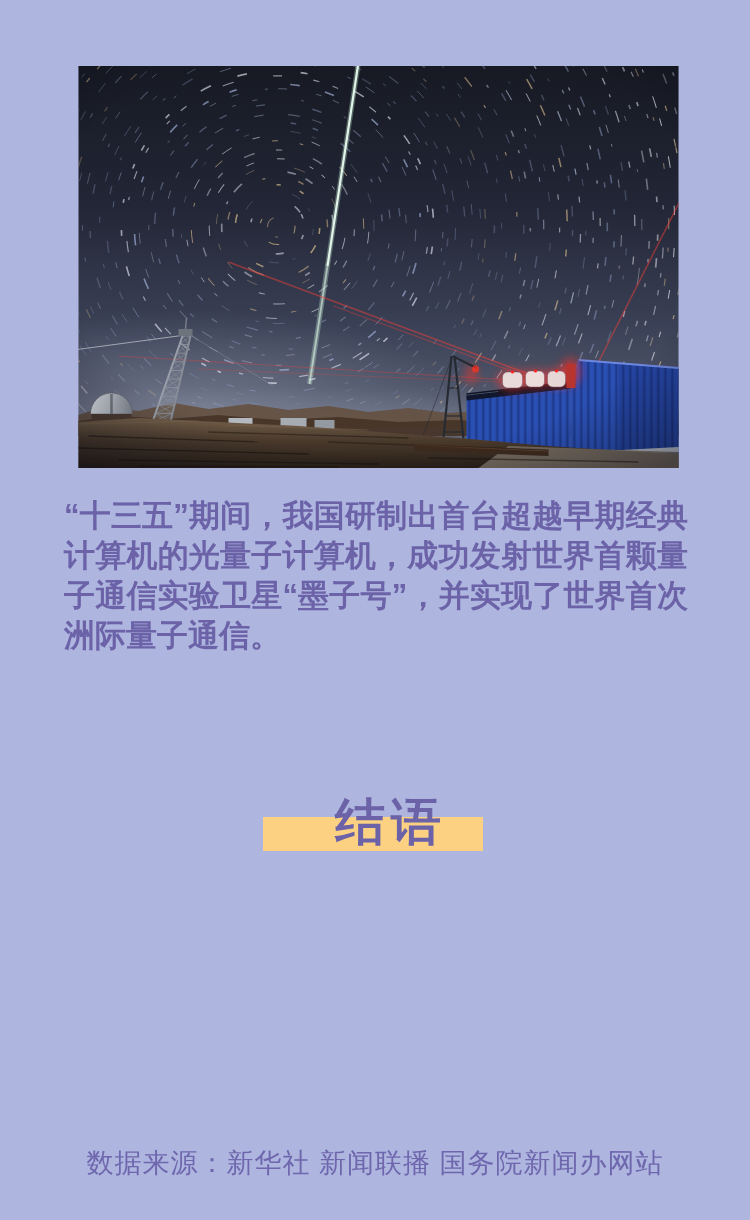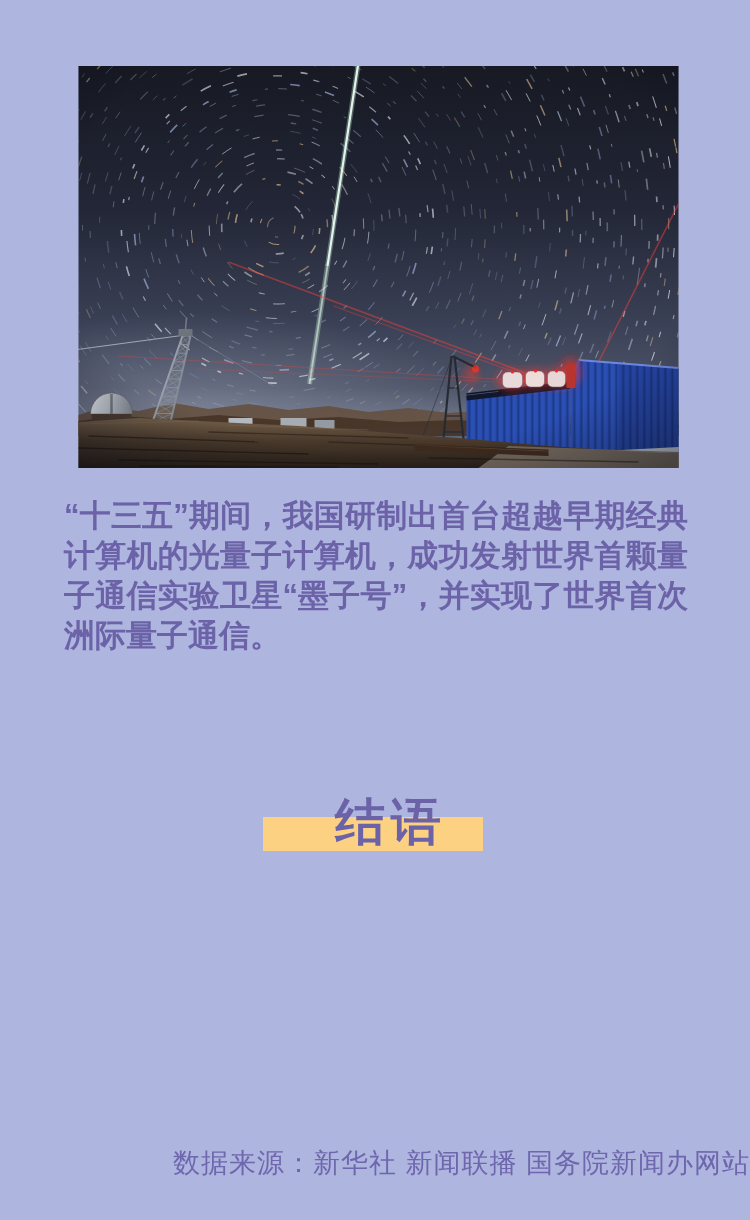--- a/index.html
+++ b/index.html
@@ -8,21 +8,21 @@
   .photo{position:absolute;left:78px;top:66px;width:601px;height:402px;overflow:hidden;}
   .photo svg{display:block;}
   .body-text{position:absolute;left:64px;width:624px;color:#6b62a8;font-size:31px;line-height:40px;
              font-weight:700;text-align:justify;letter-spacing:0px;margin:0;}
   .para1{top:496px;}
   .para2{top:890px;text-indent:2em;}
   .heading-wrap{position:absolute;left:0;top:778px;width:750px;height:80px;}
   .heading-bar{position:absolute;left:263px;top:39px;width:220px;height:34px;background:#fcd182;z-index:1;}
   .heading-text{position:absolute;left:16px;top:0;width:718px;text-align:center;color:#6b62a8;
                 font-size:50px;line-height:56px;font-weight:700;letter-spacing:6px;z-index:2;margin:16px;}
-  .source-note{position:absolute;left:0;top:1146px;width:750px;text-align:right;color:#6f67ae;
+  .source-note{position:absolute;left:0;top:1146px;width:750px;text-align:center;color:#6f67ae;
                font-size:27px;line-height:34px;font-weight:400;letter-spacing:1px;margin:0;}
 </style>
 </head>
 <body>
 
 <div id="page">
 
   <figure class="photo" style="margin:0;">
     <svg width="601" height="402" viewBox="0 0 600 402" xmlns="http://www.w3.org/2000/svg">
       <defs>

